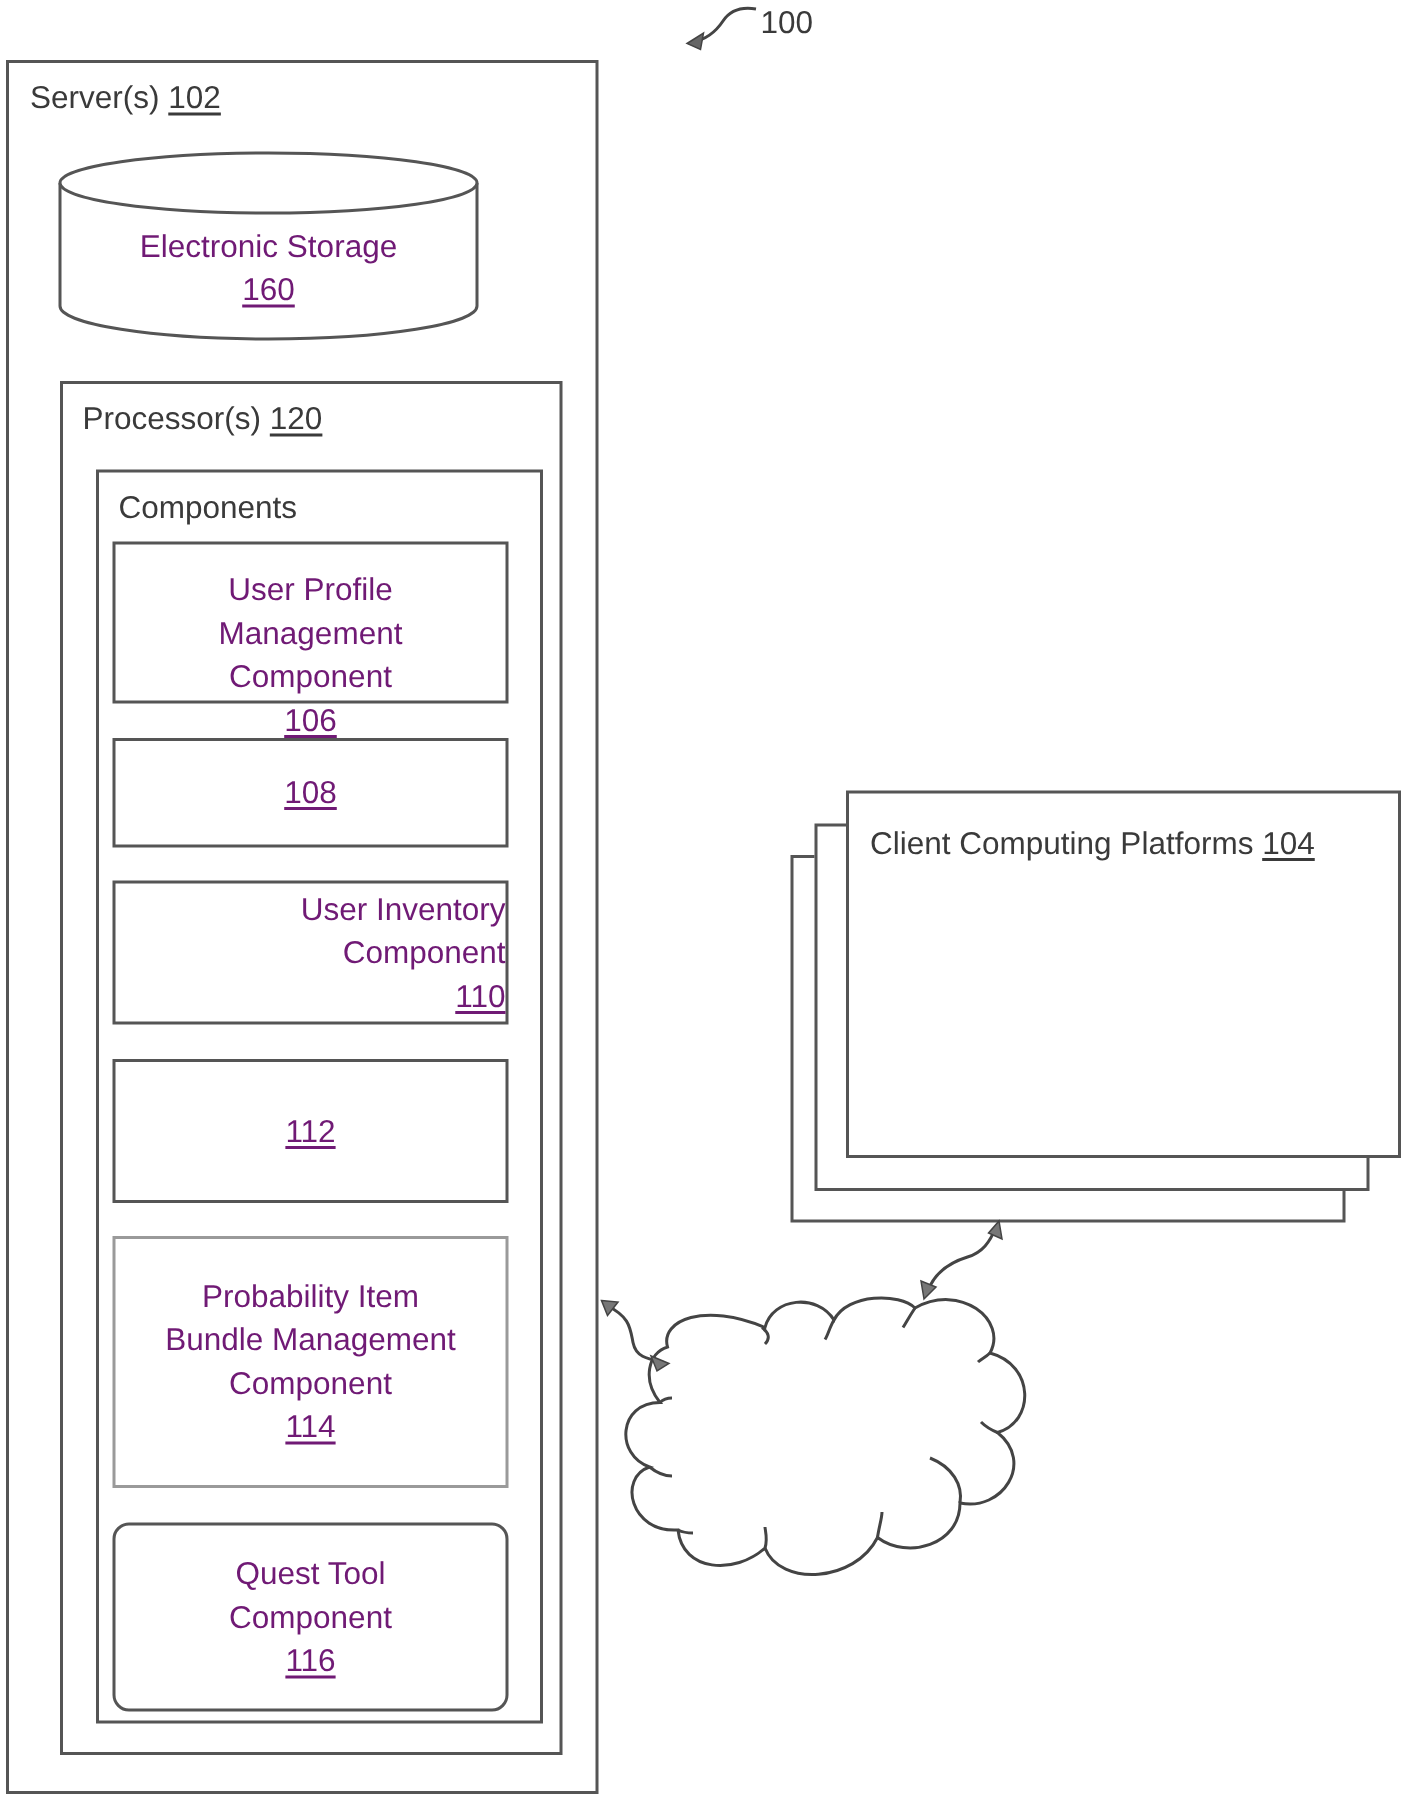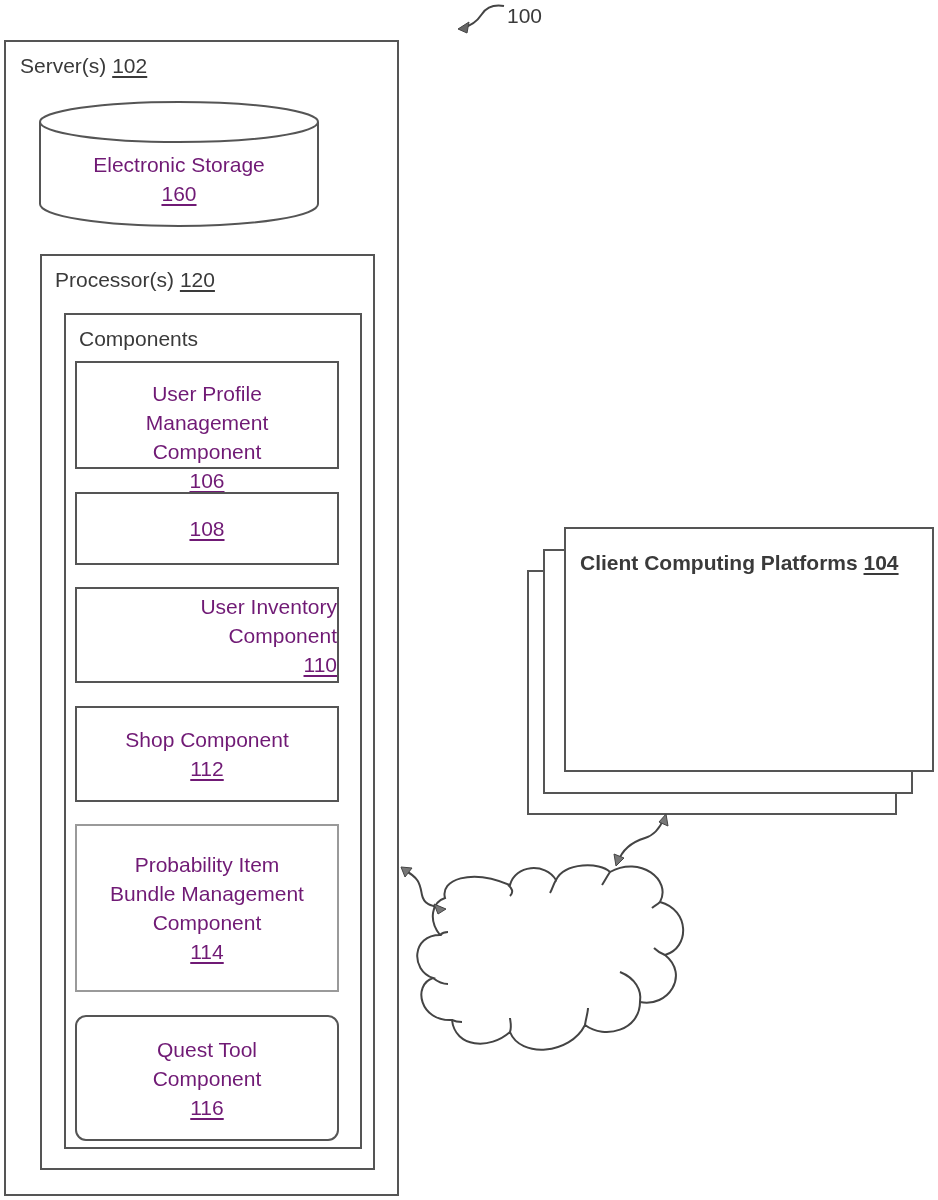--- a/index.html
+++ b/index.html
@@ -66,40 +66,39 @@
   <span class="ref">108</span>
 </div>
 
 <div class="abs box comp" style="left:75px; top:587px; width:264px; height:96px;align-items:flex-end;">
   <span>User Inventory</span>
   <span>Component</span>
   <span class="ref">110</span>
 </div>
 
 <div class="abs box comp" style="left:75px; top:706px; width:264px; height:96px;">
-  <span>Shop Component</span>
   <span class="ref">112</span>
 </div>
 
 <div class="abs box comp light" style="left:75px; top:824px; width:264px; height:168px;">
   <span>Probability Item</span>
   <span>Bundle Management</span>
   <span>Component</span>
   <span class="ref">114</span>
 </div>
 
 <div class="abs box comp" style="left:75px; top:1015px; width:264px; height:126px;border-radius:11px;">
   <span>Quest Tool</span>
   <span>Component</span>
   <span class="ref">116</span>
 </div>
 
 <div class="abs box" style="left:527px; top:570px; width:370px; height:245px;"></div>
 <div class="abs box" style="left:543px; top:549px; width:370px; height:245px;"></div>
-<div class="abs box" style="left:564px; top:527px; width:370px; height:245px;font-weight:bold;">
+<div class="abs box" style="left:564px; top:527px; width:370px; height:245px;">
   <div class="lbl" style="left:14px; top:22px;">
     <span>Client Computing Platforms</span>
     <span class="ref">104</span>
   </div>
 </div>
 
 <svg class="overlay" width="938" height="1200">
   <g fill="#fff" stroke="#444" stroke-width="2">
     <path d="M445,898
              C440,880 470,868 510,885

